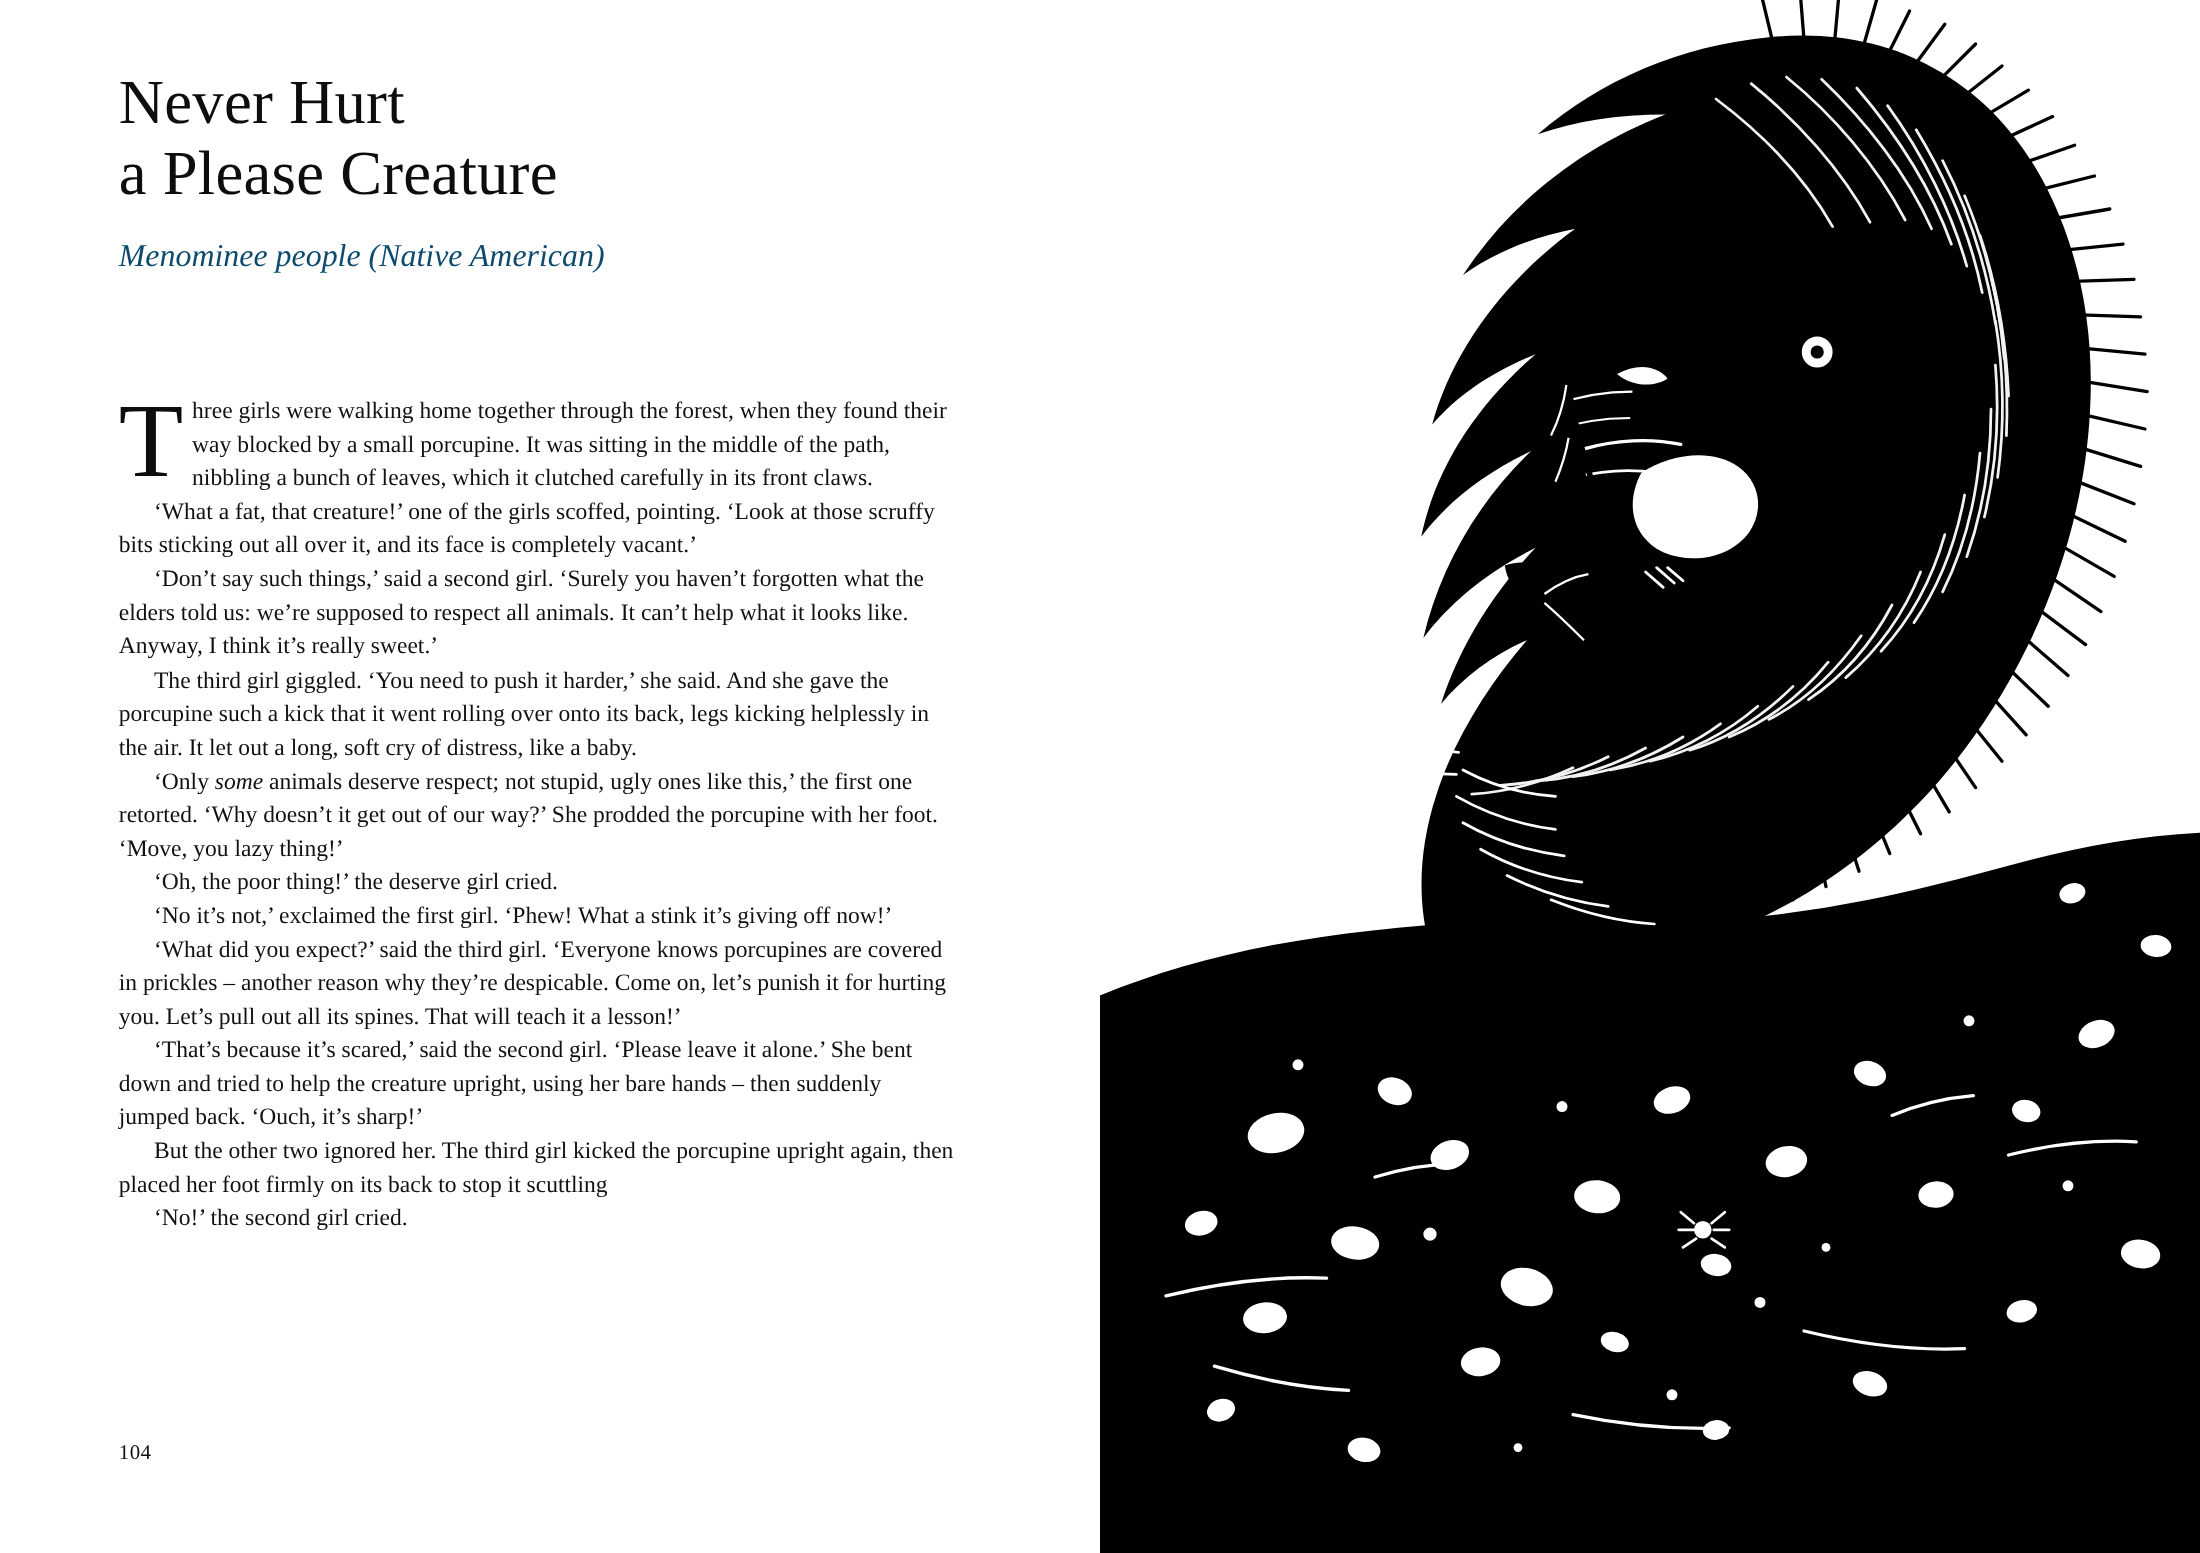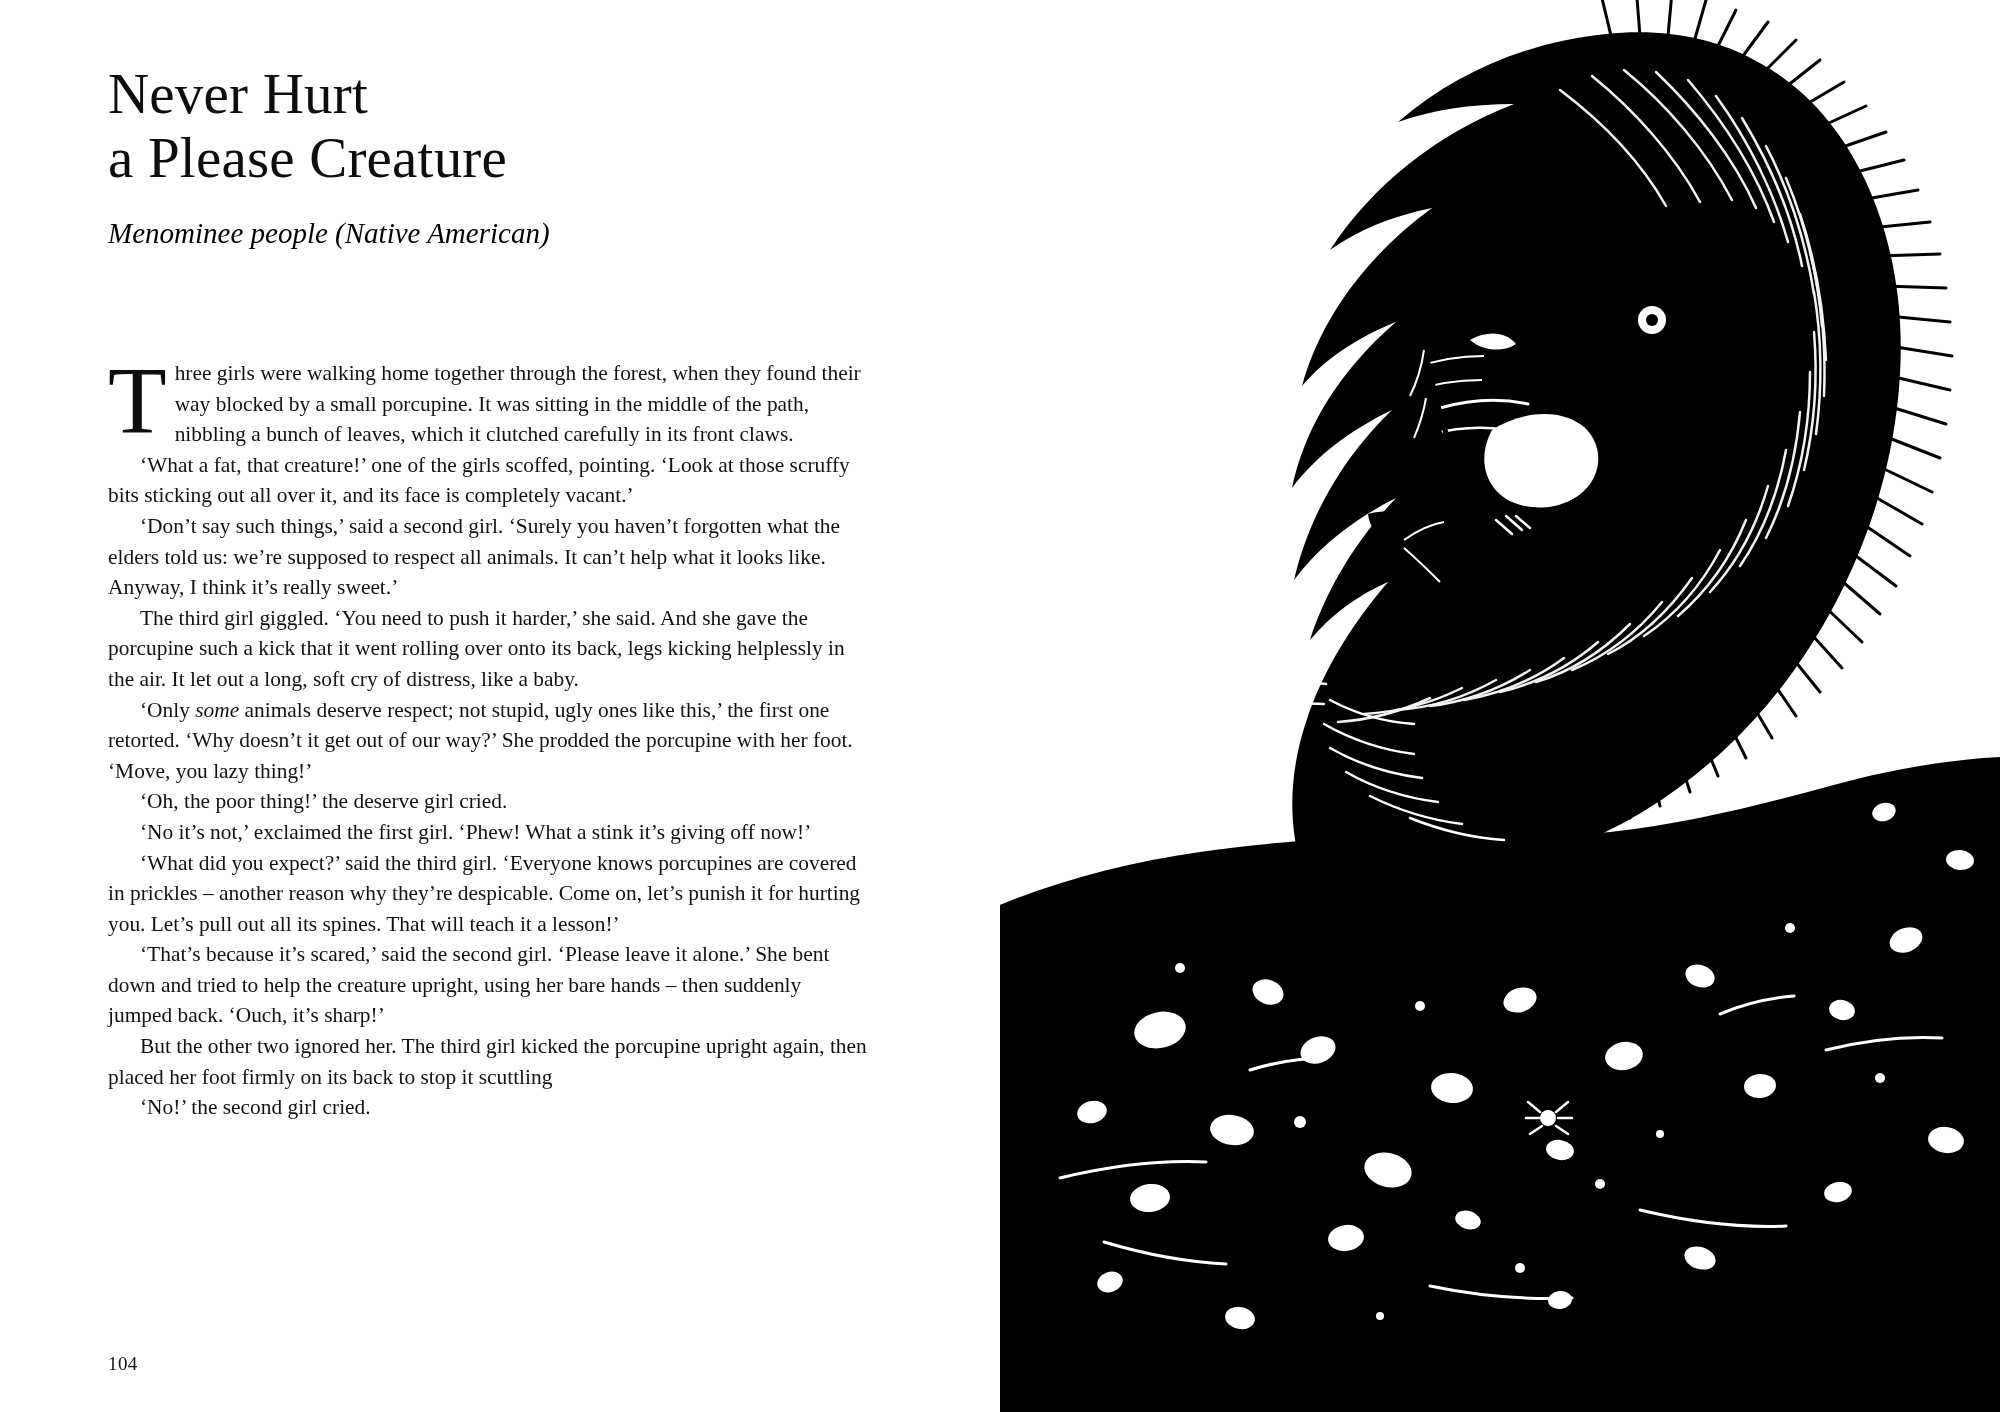--- a/index.html
+++ b/index.html
@@ -49,21 +49,21 @@
     color: #0d0d0d;
   }
   .story-title .line2 { display: block; }
 
   .story-source {
     font-family: "Liberation Serif", serif;
     font-style: italic;
     font-size: 29px;
     line-height: 1.2;
     margin: 26px 0 0 0;
-    color: #000000;
+    color: #0c4a6e;
   }
 
   .body-col {
     position: absolute;
     left: 108px;
     top: 358px;
     width: 760px;
     font-size: 21.4px;
     line-height: 30.6px;
     text-align: left;
@@ -84,21 +84,21 @@
     font-size: 96px;
     line-height: 74px;
     padding: 6px 6px 0 0;
     margin: 0 2px 0 0;
     color: #0d0d0d;
   }
 
   .folio {
     position: absolute;
     left: 108px;
-    top: 1353px;
+    top: 1310px;
     font-size: 19px;
     letter-spacing: 0.4px;
     color: #111111;
     font-family: "Liberation Serif", serif;
   }
 
   
   .page-right {
     position: absolute;
     left: 1000px;

